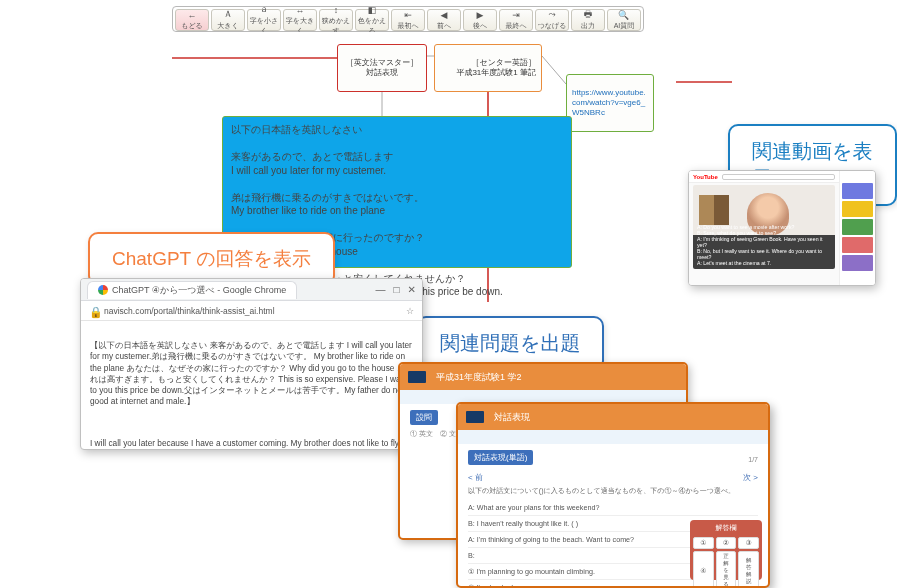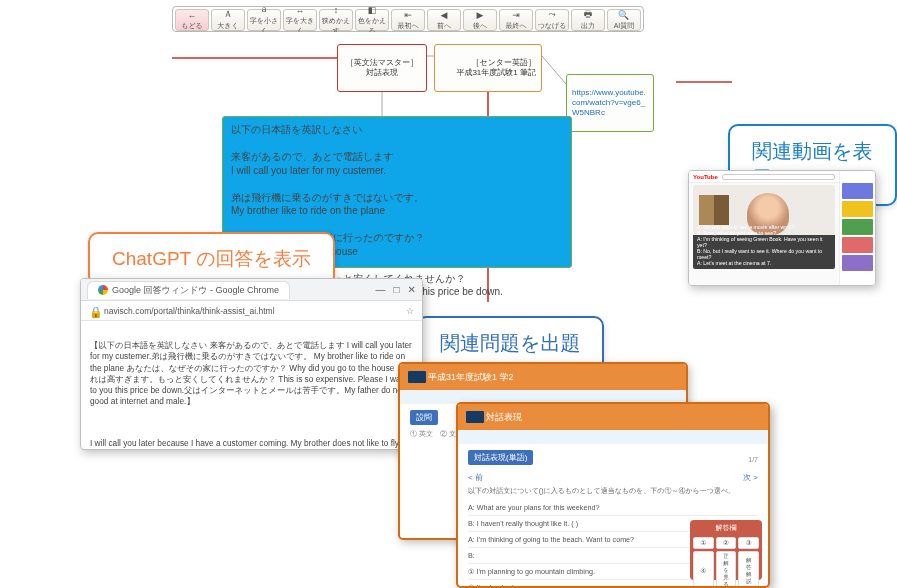--- a/index.html
+++ b/index.html
@@ -26,21 +26,21 @@
 .tab{display:flex;align-items:center;gap:4px;background:#fff;border:1px solid #dadce0;border-bottom:none;border-radius:6px 6px 0 0;height:18px;padding:0 10px}
 .tab .favicon{width:10px;height:10px;border-radius:50%;background:conic-gradient(#ea4335 0 90deg,#fbbc05 90deg 180deg,#34a853 180deg 270deg,#4285f4 270deg 360deg)}
 .winbtns{margin-left:auto;display:flex;gap:8px;font-size:10px;color:#666}
 .addrbar{display:flex;align-items:center;gap:6px;height:20px;padding:0 8px;background:#fff;border-bottom:1px solid #e4e4e4}
 .lock{width:9px;height:9px;color:#666}
 .addr{flex:1;font-size:8.5px;color:#555}
 .content{flex:1;padding:8px 9px;font-size:8.3px;line-height:1.35;color:#444;white-space:pre-line;overflow:hidden}
 .quiz-stack{position:absolute;left:398px;top:362px}
 .quiz1{position:absolute;left:0;top:0;width:290px;height:178px;border-radius:5px;box-shadow:2px 3px 8px rgba(0,0,0,.25);border:2px solid #d66a10;background:#fff;overflow:hidden}
 .quiz2{position:absolute;left:58px;top:40px;width:314px;height:186px;border-radius:5px;box-shadow:3px 4px 10px rgba(0,0,0,.3);border:2px solid #d66a10;background:#fff;overflow:hidden}
-.quiz-head{height:26px;background:#e98d3d;display:flex;align-items:center;padding:0 8px;gap:2px}
+.quiz-head{height:26px;background:#e98d3d;display:flex;align-items:center;padding:0 8px;gap:10px}
 .q-logo{width:18px;height:12px;background:#163a66;border-radius:1px}
 .q-title{color:#fff;font-size:9px}
 .quiz-sub{height:14px;background:#ecf4fb}
 .quiz-body{padding:6px 10px;font-size:7.8px;color:#555}
 .q-bluebar{background:#3d6fbb;color:#fff;font-size:8px;padding:2px 6px;border-radius:2px;display:inline-block;margin-bottom:4px}
 .q-nextbar{display:flex;justify-content:space-between;margin:3px 0}
 .q-nxt{font-size:8px;color:#3f6db4}
 .q-lines{margin-top:4px}
 .q-lines div{border-bottom:.5px solid #eee;padding:3px 0;font-size:7.2px;color:#555}
 .answer-pad{position:absolute;right:6px;bottom:6px;width:72px;height:60px;background:#c85a48;border-radius:4px;display:grid;grid-template-columns:repeat(3,1fr);grid-template-rows:12px 1fr 1fr;padding:3px;gap:2px}
@@ -153,21 +153,21 @@
 </div>
 
 <div class="callout callout-chatgpt">ChatGPT の回答を表示</div>
 <div class="callout callout-mondai">関連問題を出題</div>
 <div class="callout callout-douga">関連動画を表示</div>
 
 <div class="panel-shadow browser">
   <div class="browser-top">
     <div class="tab">
       <span class="favicon"></span>
-      <span>Google 回答ウィンドウ - Google Chrome</span>
+      <span>ChatGPT ④から一つ選べ - Google Chrome</span>
     </div>
     <div class="winbtns">
       <span>—</span>
       <span>□</span>
       <span>✕</span>
     </div>
   </div>
   <div class="addrbar">
     <span class="lock">🔒</span>
     <span class="addr">navisch.com/portal/thinka/think-assist_ai.html</span>

